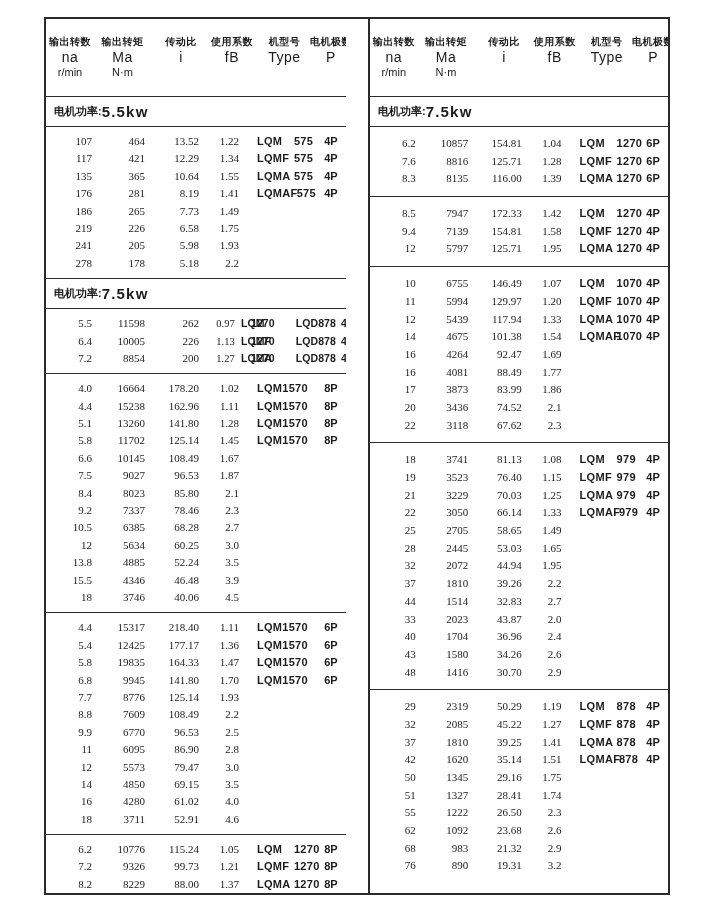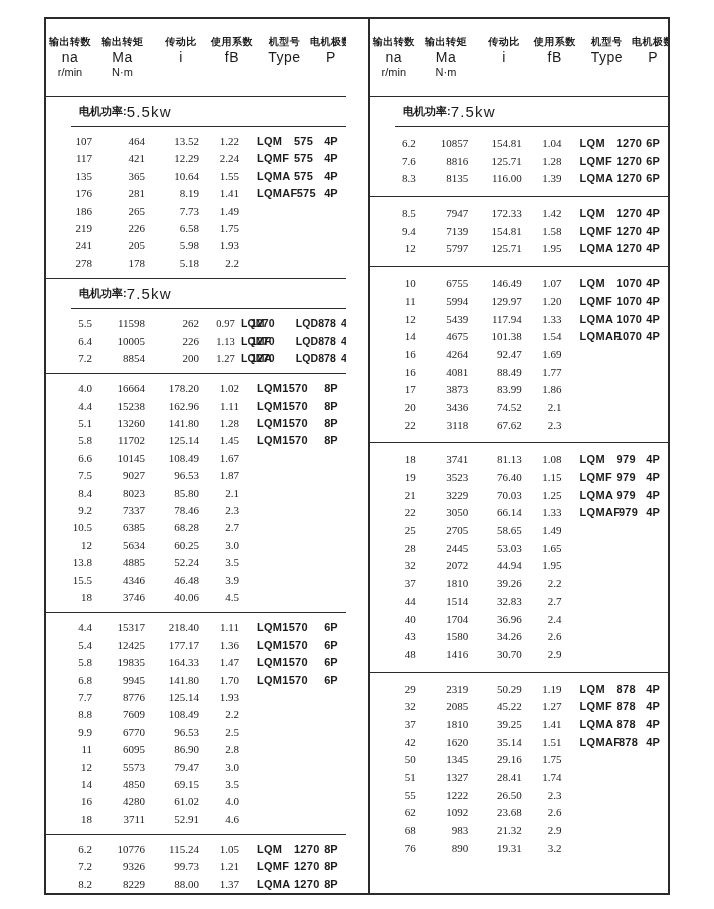--- a/index.html
+++ b/index.html
@@ -16,24 +16,24 @@
   .hdr{
     height:78px;flex:0 0 78px;border-bottom:1.5px solid #2b2b2b;box-sizing:border-box;
     display:grid;grid-template-columns:16% 19% 20% 14% 21% 10%;align-items:start;padding-top:17px;
   }
   .hcol{display:flex;flex-direction:column;align-items:center;white-space:nowrap;line-height:1.25;}
   .zh{font-size:10px;font-weight:700;letter-spacing:0.5px;}
   .sym{font-size:14px;letter-spacing:0.5px;}
   .unit{font-size:11px;}
   .band{
     height:30px;flex:0 0 30px;border-bottom:1.5px solid #2b2b2b;box-sizing:border-box;
-    display:flex;align-items:center;padding-left:8px;margin-left:25px;
+    display:flex;align-items:center;padding-left:8px;
   }
   .blabel{font-size:11px;font-weight:700;}
-  .bvalue{font-size:15px;font-weight:400;letter-spacing:1.2px;}
+  .bvalue{font-size:15px;font-weight:700;letter-spacing:1.2px;}
   .block{border-bottom:1.5px solid #2b2b2b;padding:6px 0;box-sizing:border-box;}
   .panel.right .block{padding:8px 0;}
   .panel .block:last-child{border-bottom:none;}
   .row{display:grid;grid-template-columns:16% 19% 20% 14% 21% 10%;height:17.4px;line-height:17.4px;align-items:baseline;}
   .panel.right .row{height:17.7px;line-height:17.7px;}
   .num{font-family:"Liberation Serif",serif;font-size:11px;text-align:right;white-space:nowrap;}
   .c1{padding-right:2px;}
   .c2{padding-right:6px;}
   .c3{padding-right:12px;}
   .c4{padding-right:14px;}
@@ -95,21 +95,21 @@
           <div class="type">
             <span class="model">LQM</span>
             <span class="size">575</span>
           </div>
           <span class="pcell">4P</span>
         </div>
         <div class="row">
           <span class="num c1">117</span>
           <span class="num c2">421</span>
           <span class="num c3">12.29</span>
-          <span class="num c4">2.24</span>
+          <span class="num c4">1.34</span>
           <div class="type">
             <span class="model">LQMF</span>
             <span class="size">575</span>
           </div>
           <span class="pcell">4P</span>
         </div>
         <div class="row">
           <span class="num c1">135</span>
           <span class="num c2">365</span>
           <span class="num c3">10.64</span>
@@ -730,20 +730,28 @@
         </div>
         <div class="row">
           <span class="num c1">44</span>
           <span class="num c2">1514</span>
           <span class="num c3">32.83</span>
           <span class="num c4">2.7</span>
           <div class="type"></div>
           <span class="pcell"></span>
         </div>
         <div class="row">
+          <span class="num c1">33</span>
+          <span class="num c2">2023</span>
+          <span class="num c3">43.87</span>
+          <span class="num c4">2.0</span>
+          <div class="type"></div>
+          <span class="pcell"></span>
+        </div>
+        <div class="row">
           <span class="num c1">40</span>
           <span class="num c2">1704</span>
           <span class="num c3">36.96</span>
           <span class="num c4">2.4</span>
           <div class="type"></div>
           <span class="pcell"></span>
         </div>
         <div class="row">
           <span class="num c1">43</span>
           <span class="num c2">1580</span>

